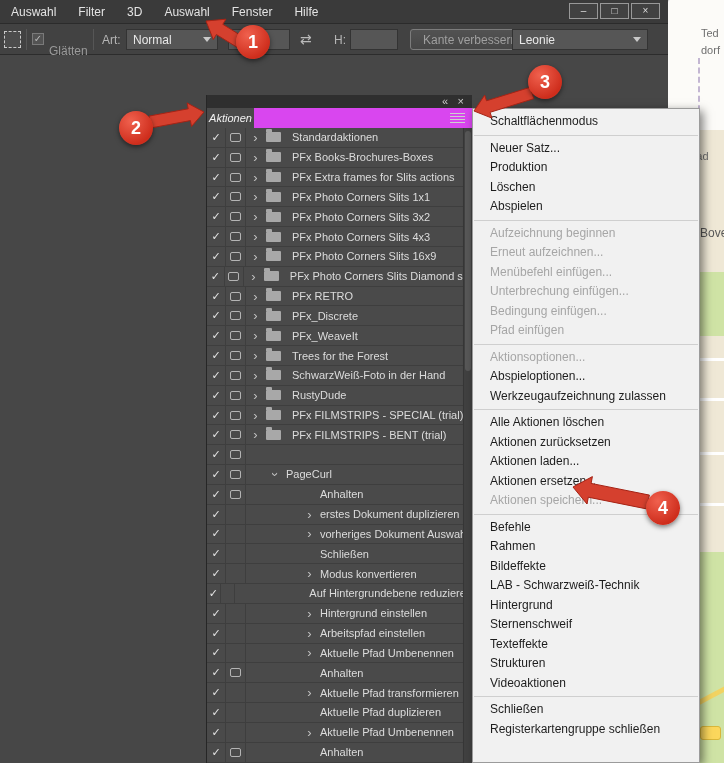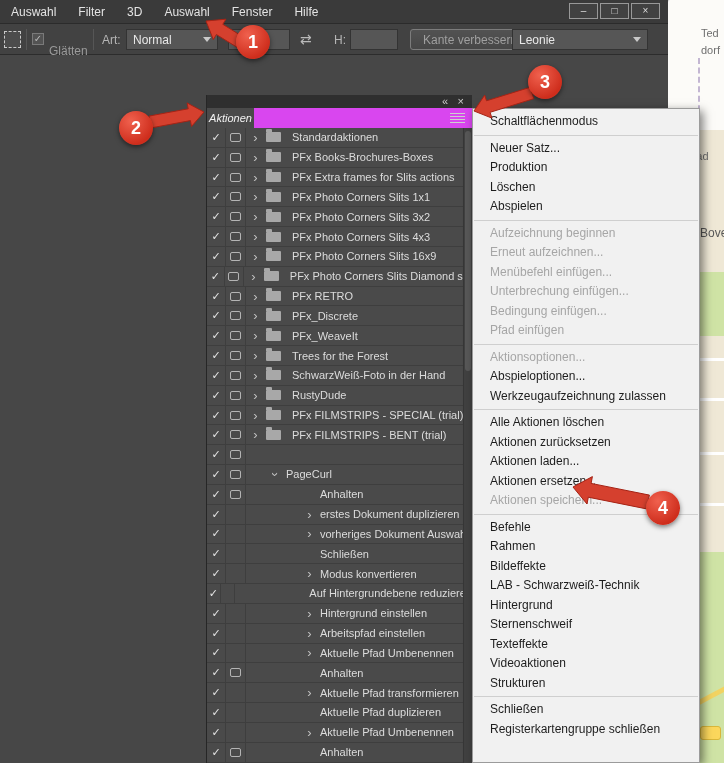--- a/index.html
+++ b/index.html
@@ -561,22 +561,22 @@
     <div class="menu-item">Aktionen ersetzen...</div>
     <div class="menu-item disabled">Aktionen speichern...</div>
     <div class="menu-sep"></div>
     <div class="menu-item">Befehle</div>
     <div class="menu-item">Rahmen</div>
     <div class="menu-item">Bildeffekte</div>
     <div class="menu-item">LAB - Schwarzweiß-Technik</div>
     <div class="menu-item">Hintergrund</div>
     <div class="menu-item">Sternenschweif</div>
     <div class="menu-item">Texteffekte</div>
+    <div class="menu-item">Strukturen</div>
     <div class="menu-item">Videoaktionen</div>
-    <div class="menu-item">Strukturen</div>
     <div class="menu-sep"></div>
     <div class="menu-item">Schließen</div>
     <div class="menu-item">Registerkartengruppe schließen</div>
   </div>
 
 <svg class="arrows-svg" width="724" height="763" viewBox="0 0 724 763">
   <polygon points="251.2,41.9 222.8,24.3 225.9,19.2 206,21 213.3,39.6 216.4,34.5 244.8,52.1" fill="#d5402e" stroke="#a52315" stroke-width="1"></polygon>
   <polygon points="151.1,127.9 190.4,120.6 191.5,126.5 204,112 187.1,102.9 188.2,108.8 148.9,116.1" fill="#d5402e" stroke="#a52315" stroke-width="1"></polygon>
   <polygon points="530.2,87.3 486.5,100.8 484.7,95.1 474,111 491.9,118.1 490.1,112.3 533.8,98.7" fill="#d5402e" stroke="#a52315" stroke-width="1"></polygon>
   <polygon points="649.4,495.1 591.1,483.4 592.4,476.6 573,487 587,504 588.3,497.2 646.6,508.9" fill="#d5402e" stroke="#a52315" stroke-width="1"></polygon>

